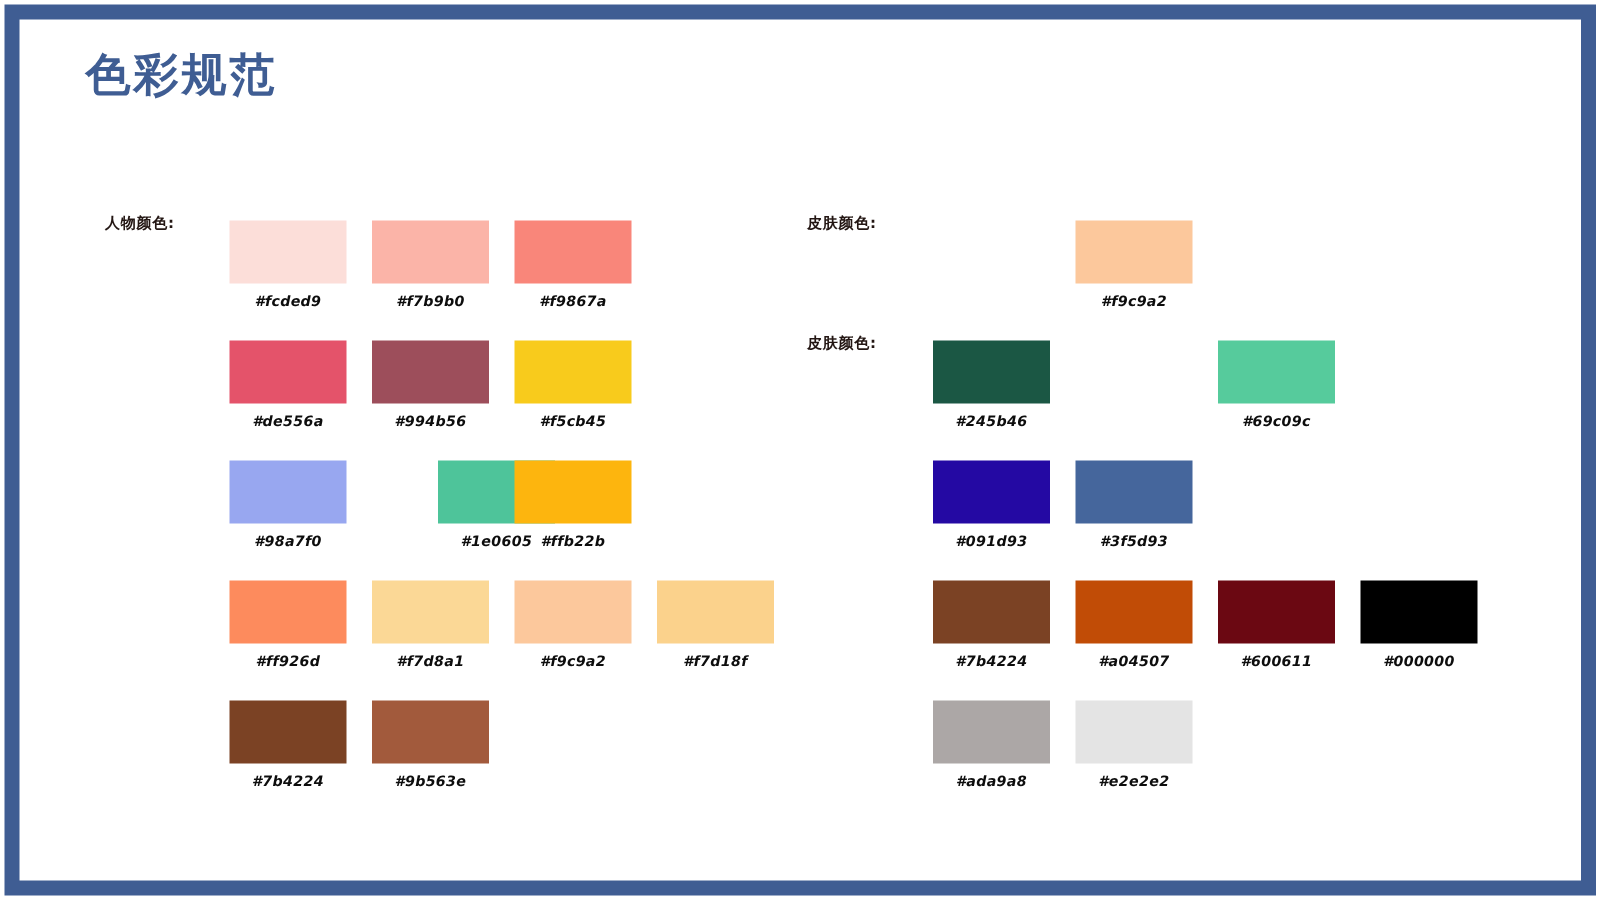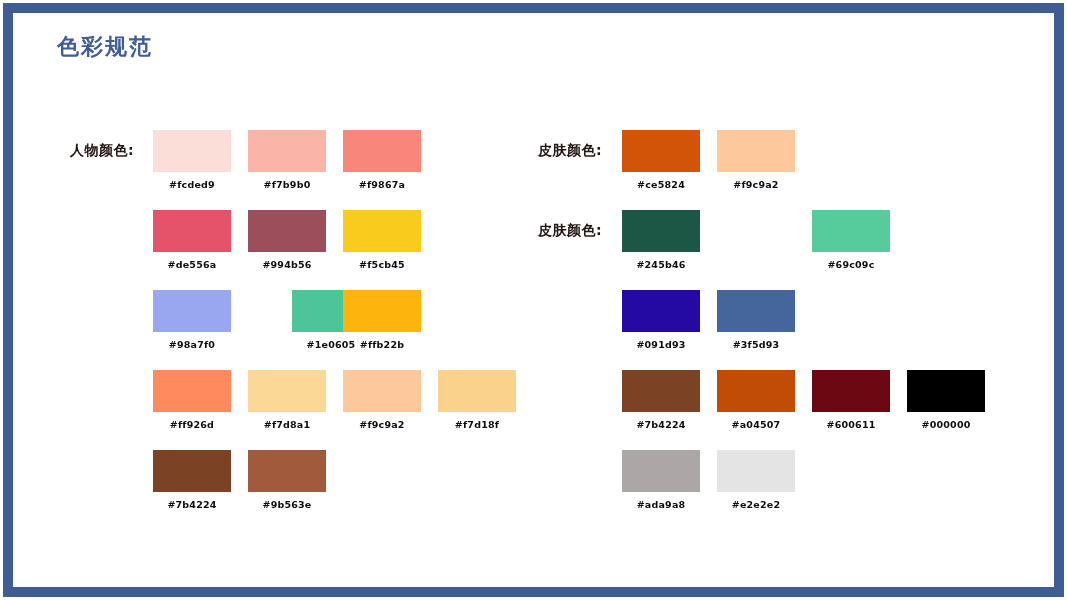--- a/index.html
+++ b/index.html
@@ -31,47 +31,48 @@
     height: 594px;
     box-sizing: border-box;
     border: 10px solid #3f5d93;
     pointer-events: none;
   }
 
   #title {
     position: absolute;
     left: 57px;
     top: 36px;
-    font-size: 22px;
+    font-size: 30px;
     font-weight: bold;
     color: #3f5d93;
     letter-spacing: 2px;
     line-height: 1;
     font-family: "DejaVu Sans", "Liberation Sans", sans-serif;
   }
 
   .swatch-row {
     position: absolute;
     height: 64px;
   }
 
   .group-label {
     position: absolute;
-    font-size: 14px;
+    font-size: 10px;
     font-weight: bold;
     color: #231613;
     white-space: nowrap;
     letter-spacing: 0.5px;
     font-family: "DejaVu Sans", "Liberation Sans", sans-serif;
   }
 
   .swatch-cell {
     position: absolute;
-    top: 0;
+    top: 17px;
     width: 78px;
+    font-style: italic;
   }
 
   .swatch-chip {
     width: 78px;
     height: 42px;
     display: block;
   }
 
   .swatch-code {
     display: block;
@@ -161,24 +162,20 @@
           <span class="swatch-chip" style="background: rgb(123, 66, 36);"></span>
           <span class="swatch-code">#7b4224</span>
         </div>
         <div class="swatch-cell" style="left: 95px;">
           <span class="swatch-chip" style="background: rgb(162, 90, 60);"></span>
           <span class="swatch-code">#9b563e</span>
         </div>
       </div>
       <div class="group-label" style="left: 538px; top: 142px;">皮肤颜色:</div>
       <div class="swatch-row" style="left: 622px; top: 130px; width: 190px;">
-        <div class="swatch-cell" style="left: 0px;">
-          <span class="swatch-chip" style="background: rgb(210, 84, 8);"></span>
-          <span class="swatch-code">#ce5824</span>
-        </div>
         <div class="swatch-cell" style="left: 95px;">
           <span class="swatch-chip" style="background: rgb(252, 200, 156);"></span>
           <span class="swatch-code">#f9c9a2</span>
         </div>
       </div>
       <div class="group-label" style="left: 538px; top: 222px;">皮肤颜色:</div>
       <div class="swatch-row" style="left: 622px; top: 210px; width: 285px;">
         <div class="swatch-cell" style="left: 0px;">
           <span class="swatch-chip" style="background: rgb(27, 87, 68);"></span>
           <span class="swatch-code">#245b46</span>

